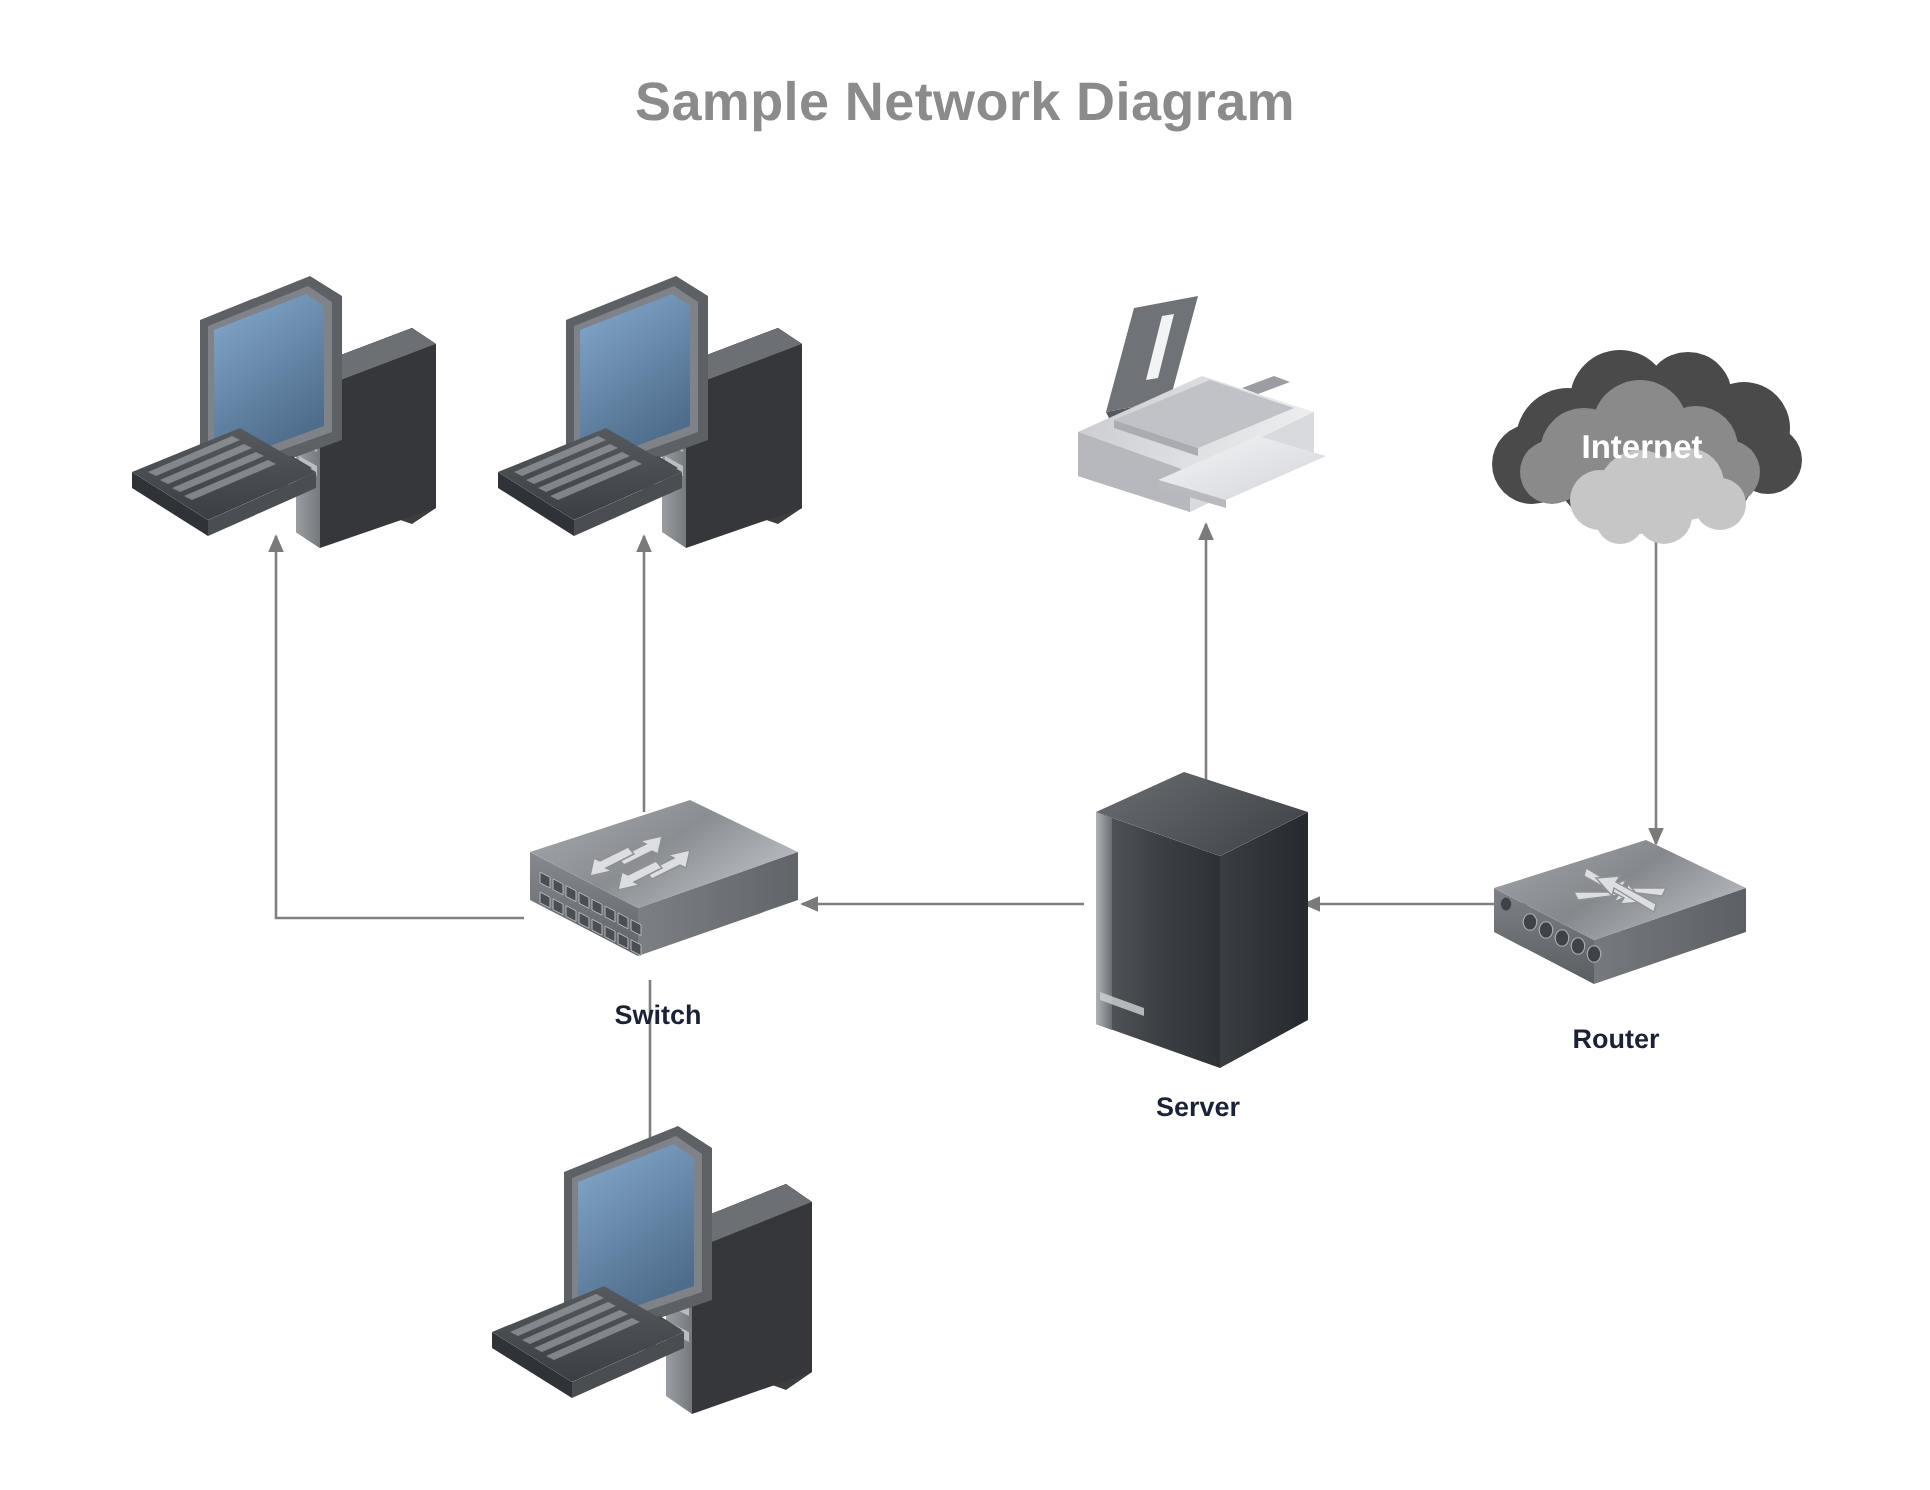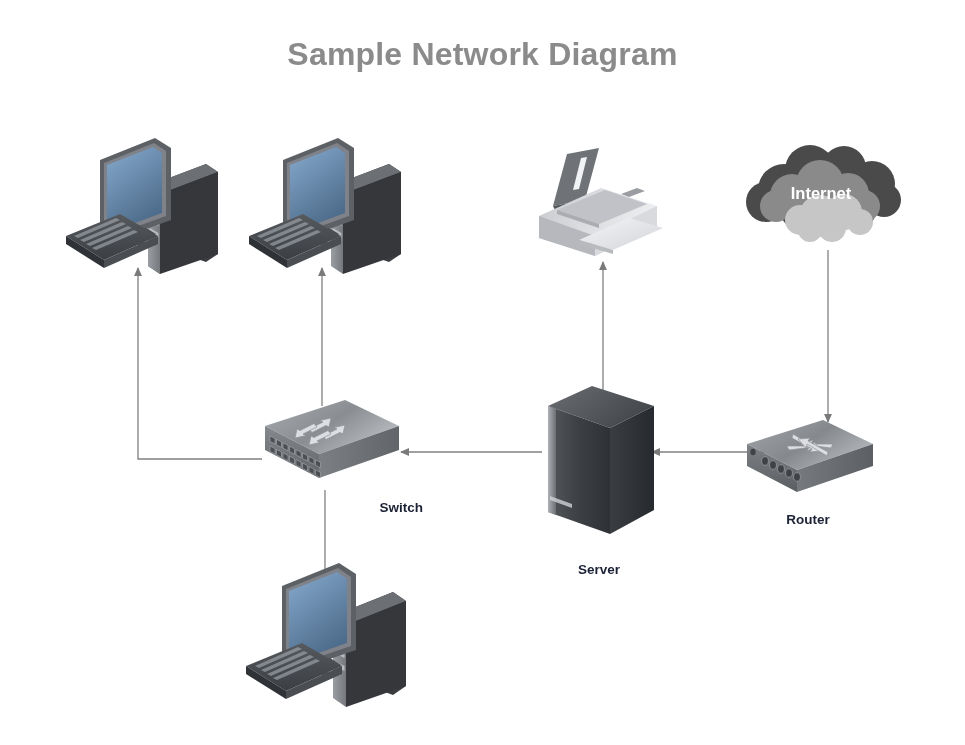--- a/index.html
+++ b/index.html
@@ -1,20 +1,20 @@
 <!DOCTYPE html>
 <html><head>
 <meta charset="utf-8">
 <style>
   html,body{margin:0;padding:0;background:#ffffff;}
   body{width:965px;height:745px;overflow:hidden;
        font-family:"Liberation Sans","DejaVu Sans",sans-serif;}
   #canvas{position:relative;width:965px;height:745px;background:#ffffff;}
   #title{position:absolute;left:0;top:36px;width:965px;text-align:center;
-         font-size:32px;font-weight:bold;color:#8b8b8b;letter-spacing:.2px;}
+         font-size:27px;font-weight:bold;color:#8b8b8b;letter-spacing:.2px;}
   .node{position:absolute;}
   .lbl{position:absolute;text-align:center;font-size:13.5px;font-weight:bold;
        color:#1b2236;white-space:nowrap;}
   svg{display:block;overflow:visible;}
   #wires{position:absolute;left:0;top:0;width:965px;height:745px;}
 </style>
 </head>
 <body>
 
 <div id="canvas">
@@ -220,21 +220,21 @@
         <path d="M96,50 L112,44 L120,47 L104,53 Z" fill="#9b9da2"></path>
       </g>
 
       <g>
         <path d="M54,96 L104,74 L138,84 L88,106 Z" fill="url(#prPaper)"></path>
         <path d="M54,96 L88,106 L88,110 L54,100 Z" fill="#b8babe"></path>
       </g>
     </svg>
   </div>
 
-  <div class="node" style="left:732px;top:144px;">
+  <div class="node" style="left:732px;top:174px;">
     <svg width="178" height="108" viewBox="0 0 178 108">
 
       <g fill="#4a4a4a">
         <circle cx="52" cy="46" r="26"></circle>
         <circle cx="34" cy="58" r="20"></circle>
         <circle cx="78" cy="26" r="25"></circle>
         <circle cx="112" cy="24" r="22"></circle>
         <circle cx="140" cy="40" r="23"></circle>
         <circle cx="152" cy="56" r="17"></circle>
         <circle cx="106" cy="50" r="28"></circle>
@@ -310,21 +310,21 @@
         </g>
       </g>
 
       <g fill="#dcdee1" stroke="#8e9195" stroke-width="0.7">
         <path d="M56,33 L70,26 L67,24.5 L78,22 L76,31 L73,29.5 L59,36.5 Z"></path>
         <path d="M70,40 L84,33 L81,31.5 L92,29 L90,38 L87,36.5 L73,43.5 Z"></path>
         <path d="M64,31 L50,38 L53,39.5 L42,42 L44,33 L47,34.5 L61,27.5 Z"></path>
         <path d="M78,38 L64,45 L67,46.5 L56,49 L58,40 L61,41.5 L75,34.5 Z"></path>
       </g>
     </svg>
-    <div class="lbl" style="left:-18px;top:104px;width:188px;text-align:right;">Switch</div>
+    <div class="lbl" style="left:-18px;top:104px;width:188px;">Switch</div>
   </div>
 
   <div class="node" style="left:536px;top:384px;">
     <svg width="128" height="166" viewBox="0 0 128 166">
       <defs>
         <linearGradient id="svTop" x1="0" y1="0" x2="1" y2="0.5">
           <stop offset="0" stop-color="#6a6d71"></stop>
             <stop offset="1" stop-color="#44474b"></stop>
         </linearGradient>
         <linearGradient id="svFront" x1="0" y1="0" x2="1" y2="0">
@@ -345,21 +345,21 @@
       <path d="M12,22 L56,2 L118,22 L74,44 Z" fill="url(#svTop)"></path>
 
       <path d="M12,22 L74,44 L74,150 L12,128 Z" fill="url(#svFront)"></path>
 
       <path d="M74,44 L118,22 L118,126 L74,150 Z" fill="url(#svSide)"></path>
 
       <path d="M12,22 L20,25 L20,131 L12,128 Z" fill="url(#svPanel)" opacity="0.9"></path>
 
       <path d="M14,112 L36,120 L36,124 L14,116 Z" fill="#cfd2d6" opacity="0.8"></path>
     </svg>
-    <div class="lbl" style="left:-32px;top:178px;width:190px;">Server</div>
+    <div class="lbl" style="left:-32px;top:162px;width:190px;">Server</div>
   </div>
 
   <div class="node" style="left:737px;top:416px;">
     <svg width="142" height="96" viewBox="0 0 142 96">
       <defs>
         <linearGradient id="rtTop" x1="0" y1="0" x2="1" y2="0.6">
           <stop offset="0" stop-color="#a2a6aa"></stop>
             <stop offset="0.55" stop-color="#85898d"></stop>
           <stop offset="1" stop-color="#b4b8bc"></stop>
         </linearGradient>

